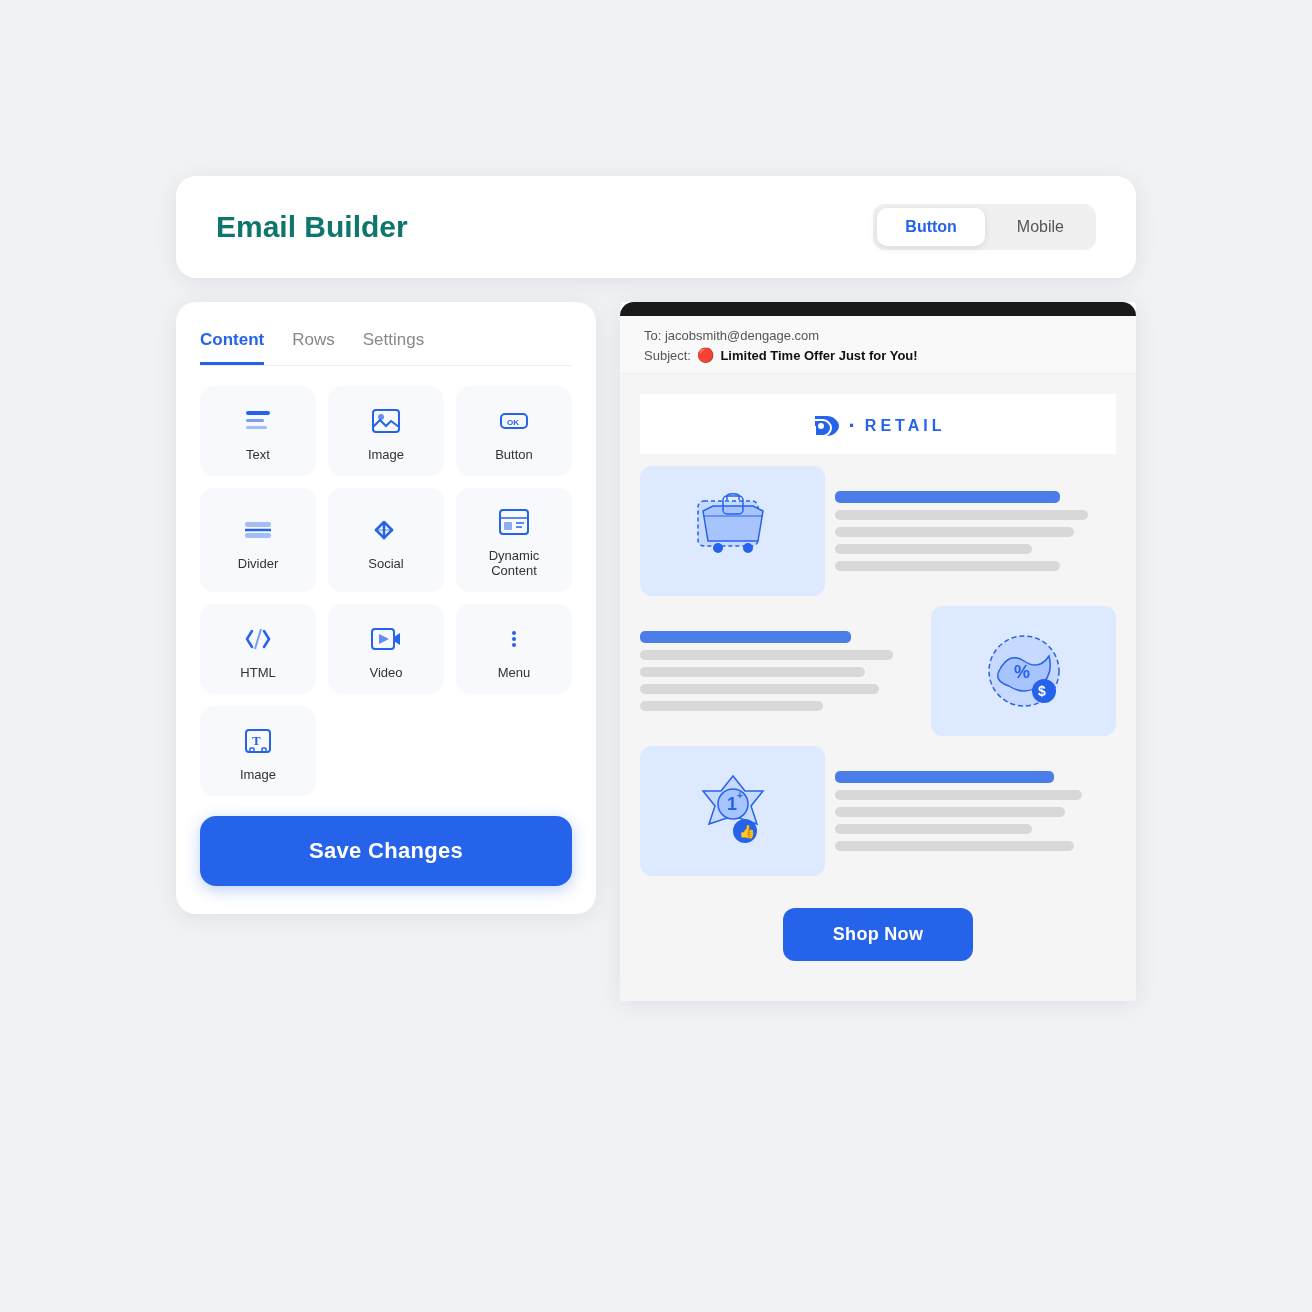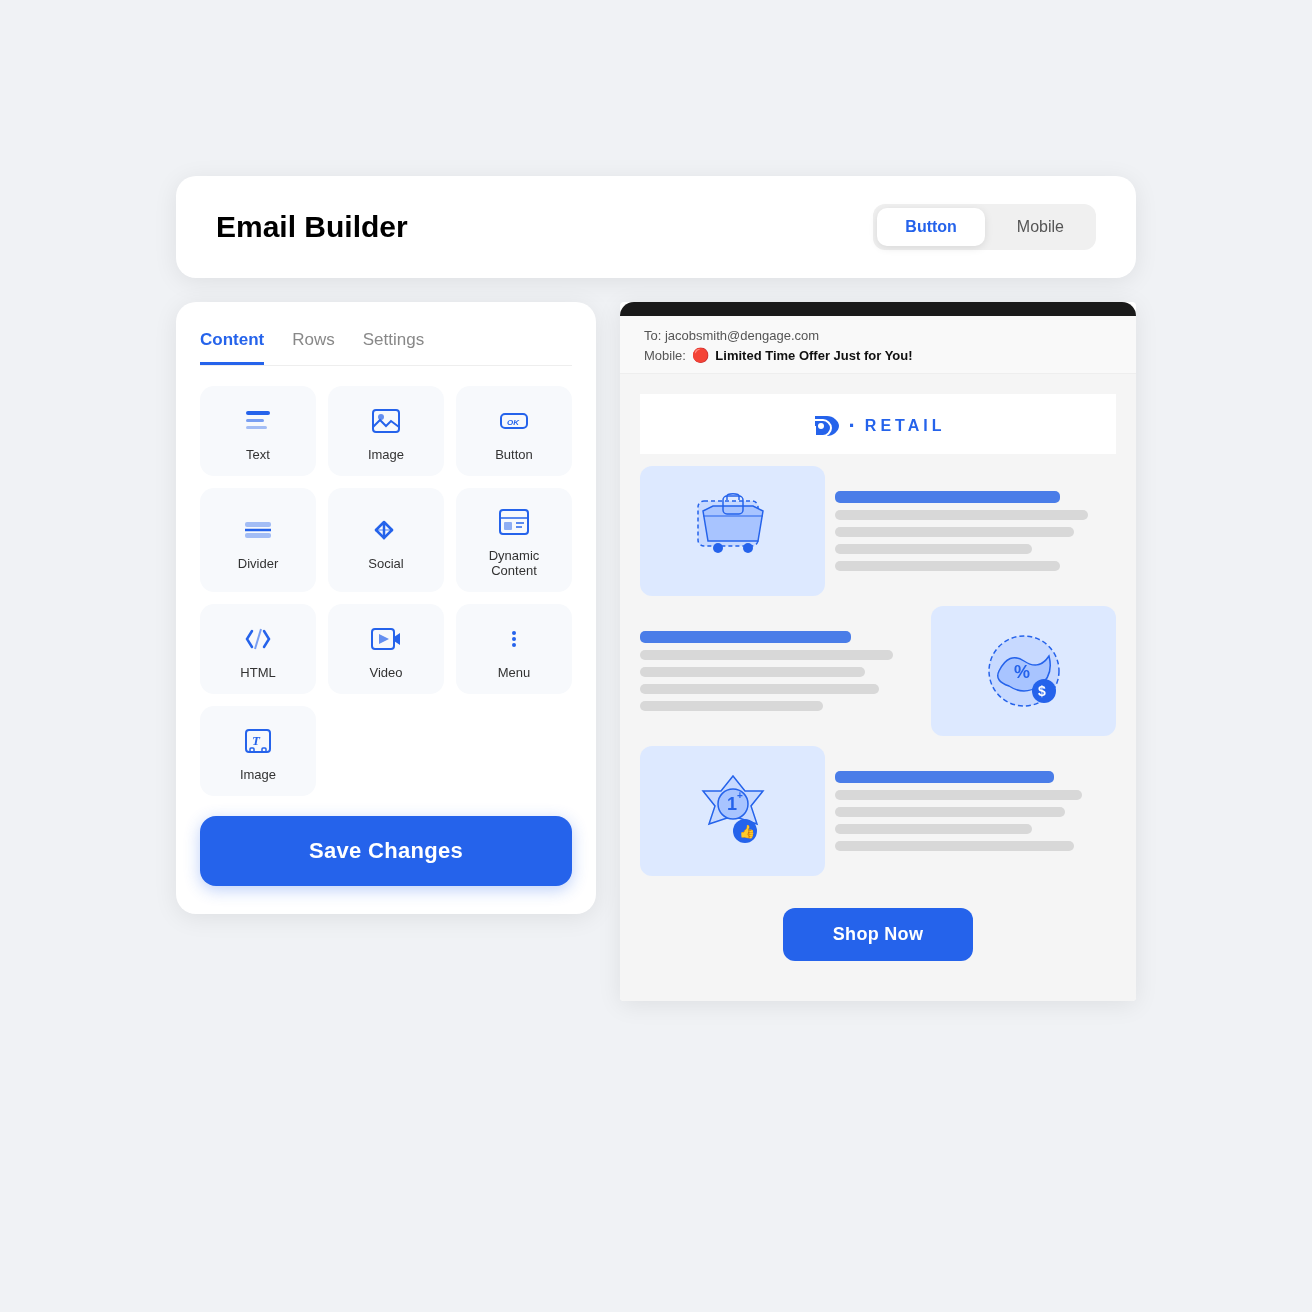--- a/index.html
+++ b/index.html
@@ -28,21 +28,21 @@
       display: flex;
       align-items: center;
       justify-content: space-between;
       box-shadow: 0 4px 24px rgba(0,0,0,0.08);
       margin-bottom: 24px;
       z-index: 2;
     }
     .header-title {
       font-size: 30px;
       font-weight: 700;
-      color: #000000;
+      color: #0f766e;
     }
     .view-toggle {
       display: flex;
       background: #f0f0f0;
       border-radius: 12px;
       padding: 4px;
       gap: 4px;
     }
     .toggle-btn {
       padding: 10px 28px;
@@ -117,21 +117,20 @@
       cursor: pointer;
       transition: background 0.2s;
       min-height: 90px;
     }
     .grid-item-icon {
       color: #1d4ed8;
       font-size: 24px;
       display: flex;
       align-items: center;
       justify-content: center;
-      font-style: italic;
     }
     .grid-item-label {
       font-size: 13px;
       color: #333;
       text-align: center;
       font-weight: 500;
     }
     .save-btn {
       background: #2563eb;
       color: #fff;
@@ -404,21 +403,21 @@
       </div>
 
       <button class="save-btn">Save Changes</button>
     </div>
 
     <div class="right-panel">
       <div class="email-topbar"></div>
       <div class="email-meta">
         <div class="email-to">To: jacobsmith@dengage.com</div>
         <div class="email-subject">
-          <span>Mobile:</span>
+          <span>Subject:</span>
           <span class="subject-icon">🔴</span>
           <span class="email-subject-bold">Limited Time Offer Just for You!</span>
         </div>
       </div>
       <div class="email-body">
 
         <div class="brand-header">
           <div class="brand-name">
             <svg width="32" height="32" viewBox="0 0 32 32">
               <path d="M4 6 L4 26 L16 26 C22 26 28 21 28 16 C28 11 22 6 16 6 Z" fill="#2563eb"></path>

